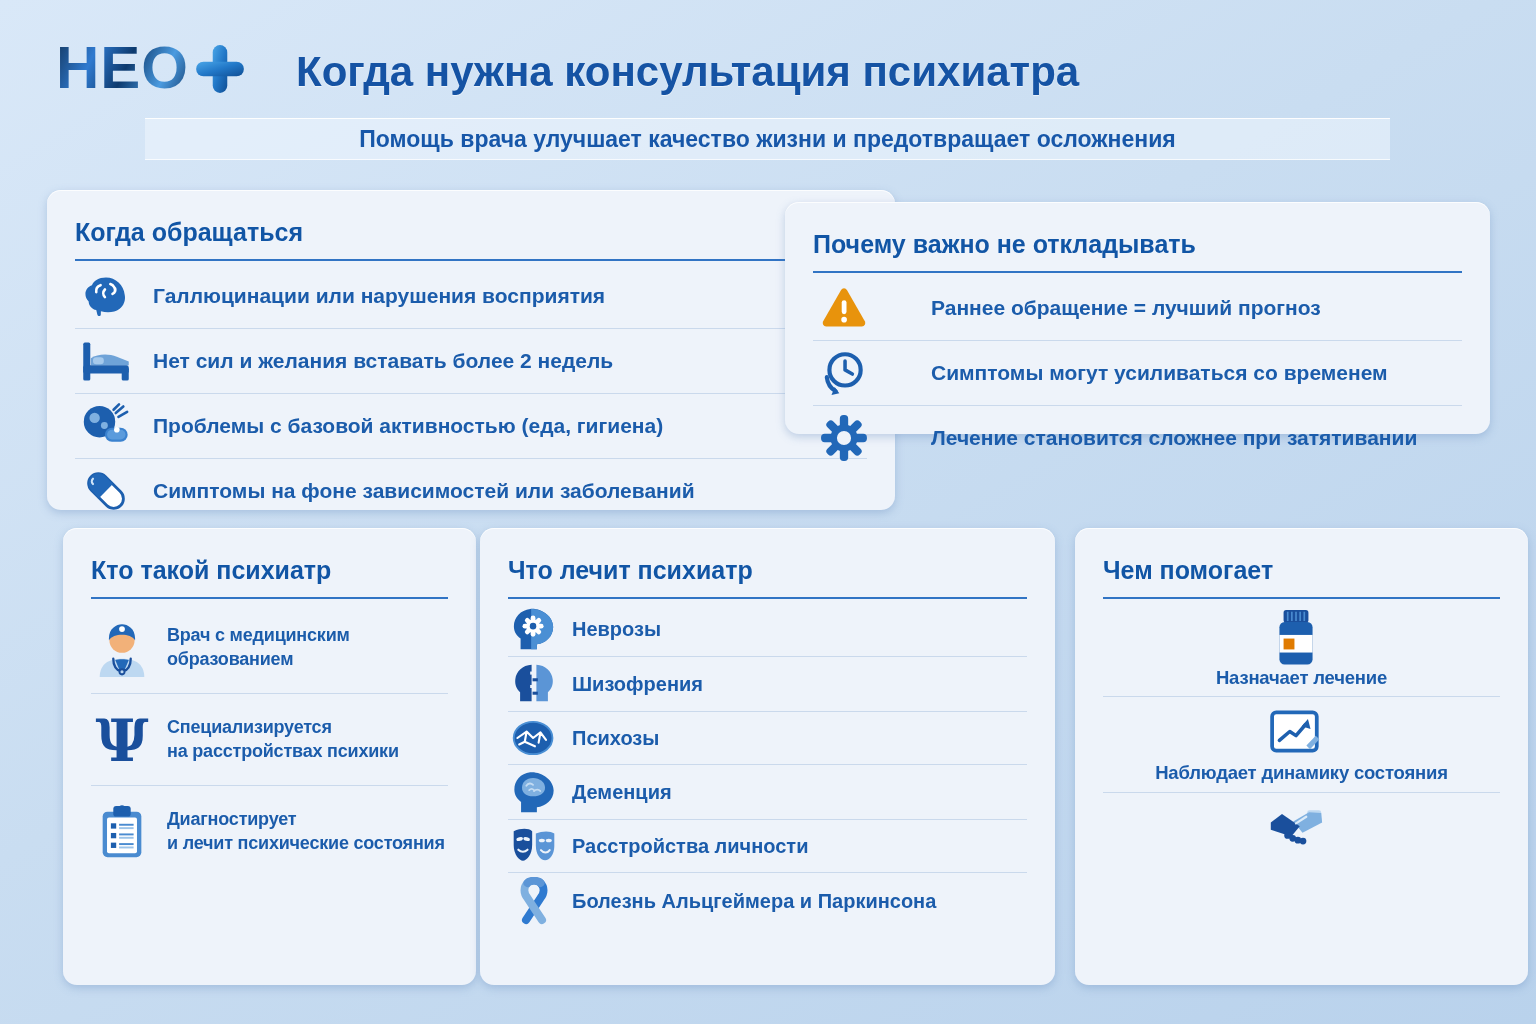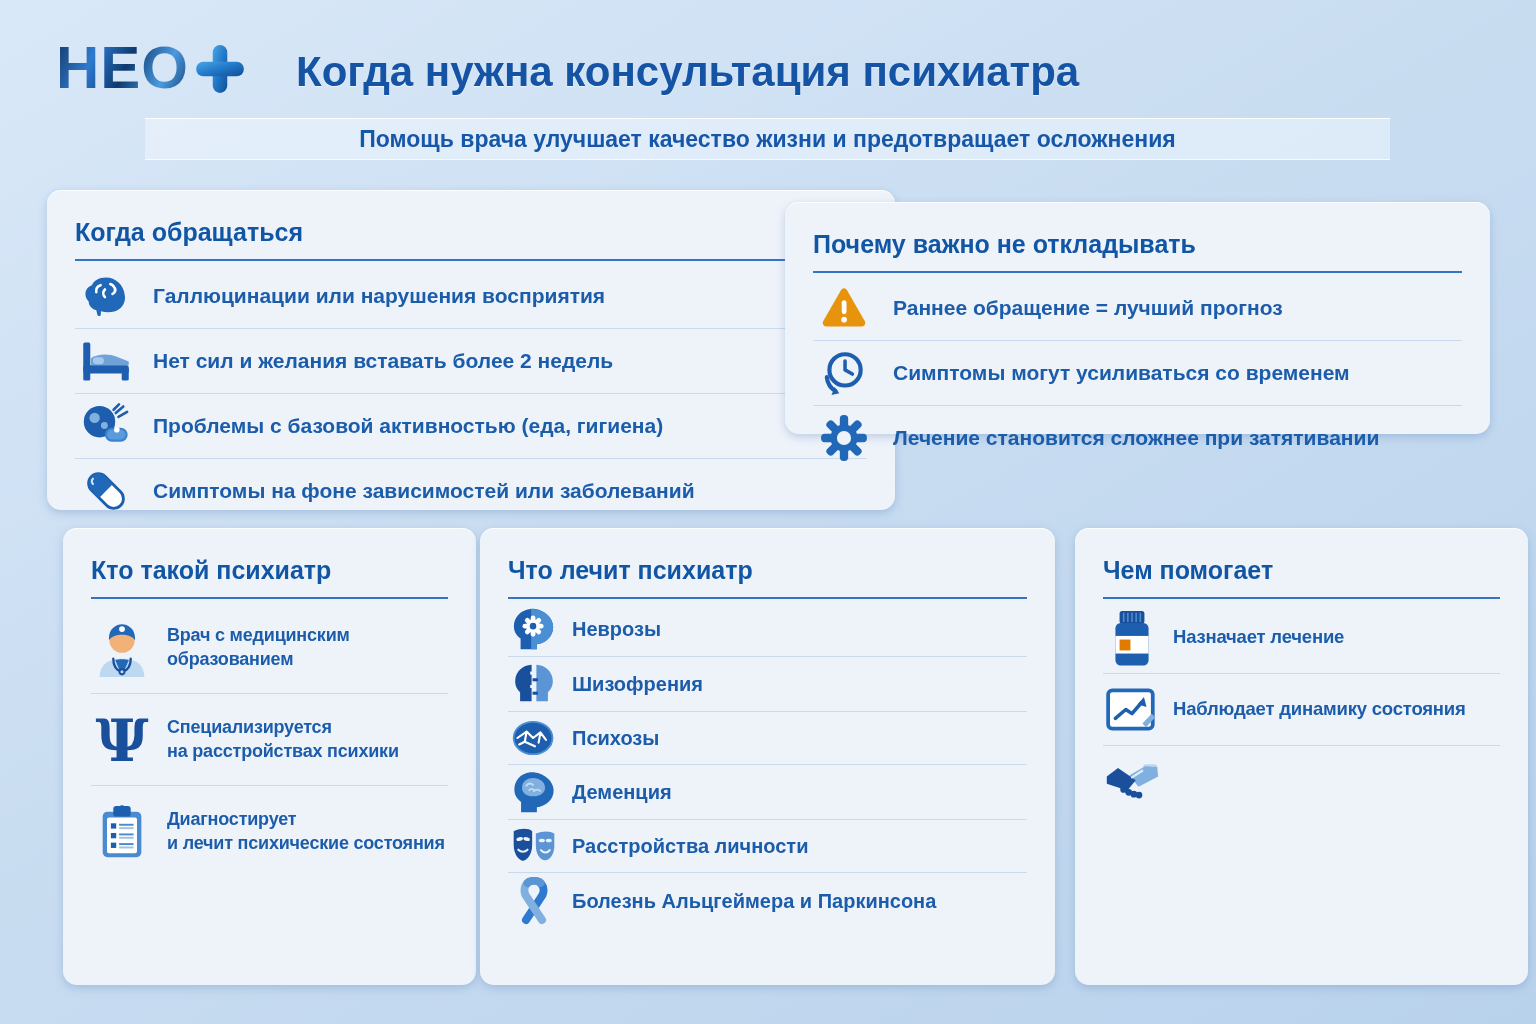--- a/index.html
+++ b/index.html
@@ -53,29 +53,29 @@
   .icon { display:flex; align-items:center; justify-content:center; }
 
   #card-when    { left:47px;  top:190px; width:848px; height:320px; }
   #card-why     { left:785px; top:190px; width:705px; height:232px;margin-top:12px; }
   #card-who     { left:63px;  top:528px; width:413px; height:457px; }
   #card-treats  { left:480px; top:528px; width:575px; height:457px; }
   #card-helps   { left:1075px;top:528px; width:453px; height:457px; }
 
   #card-when  .item { min-height:62px; padding:6px 0; }
   #card-when  .icon { flex:0 0 62px; margin-right:16px; }
-  #card-why   .item { min-height:64px; padding:7px 0; }
+  #card-why   .item { min-height:64px; padding:7px 0;gap:38px; }
   #card-why   .icon { flex:0 0 62px; margin-right:18px; }
   #card-who   .item { min-height:92px; padding:8px 0; }
   #card-who   .icon { flex:0 0 62px; margin-right:14px; }
   #card-who   .item-text { font-size:18px; letter-spacing:-0.2px; }
   #card-treats .item { min-height:53px; padding:4px 0; }
   #card-treats .icon { flex:0 0 52px; margin-right:12px; }
   #card-treats .item-text { font-size:20px; }
-  #card-helps .item { min-height:72px; padding:6px 0; }
+  #card-helps .item { min-height:72px; padding:6px 0;flex-direction:column; }
   #card-helps .icon { flex:0 0 58px; margin-right:12px; }
   #card-helps .item-text { font-size:18.5px; letter-spacing:-0.2px; }
 </style>
 </head>
 <body>
 
 <div class="stage">
 
   <div class="logo">
     <span class="logo-text">НЕО</span>

